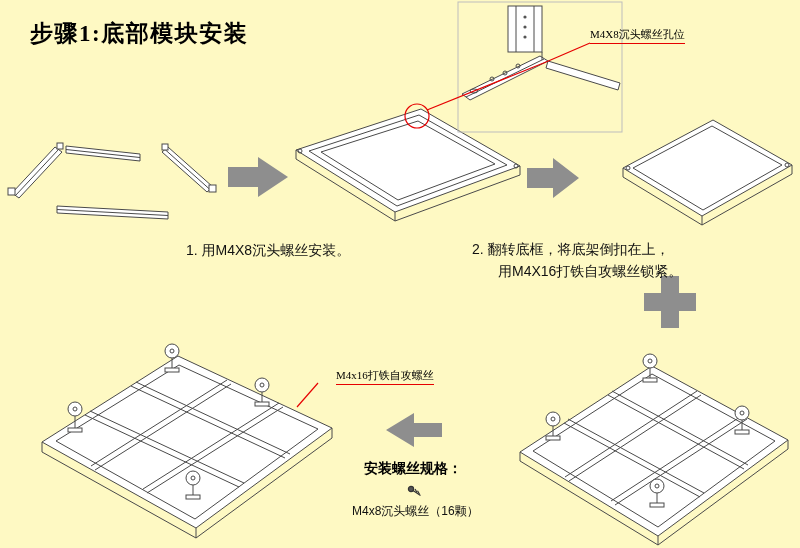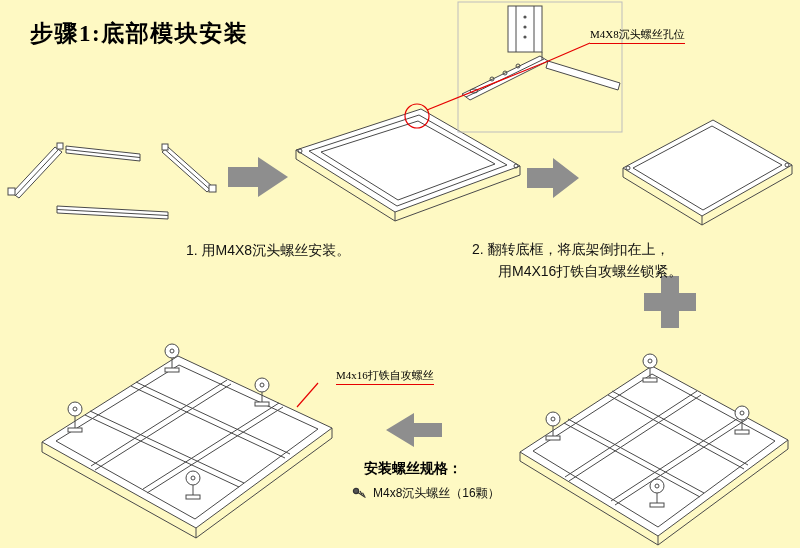--- a/index.html
+++ b/index.html
@@ -22,21 +22,21 @@
   .redline{stroke:#e60000;stroke-width:1.2;fill:none;}
   .arrow{fill:#8e8e8e;stroke:none;}
   .caption{position:absolute;font-size:14px;line-height:1.55;color:#111;}
   .caption .indent{margin-left:26px;}
   .callout{
     position:absolute;font-size:11px;color:#000;
     border-bottom:1.5px solid #e60000;padding-bottom:1px;white-space:nowrap;font-family:Liberation Serif, serif;
   }
   .specs{position:absolute;left:352px;top:460px;}
   .specs-heading{font-size:14px;font-weight:700;margin:0 0 6px 12px;color:#000;}
-  .spec-item{display:flex;align-items:center;gap:5px;font-size:12px;margin:7px 0;color:#111;}
+  .spec-item{display:flex;align-items:center;gap:5px;font-size:12px;margin:7px 0;color:#111;flex-direction:column;}
   .screw-icon{display:inline-flex;width:16px;height:13px;}
   .screw-icon svg{display:block;}
 </style>
 </head>
 <body>
 
 <div class="page">
 
   <div class="title">步骤1:底部模块安装</div>
 

